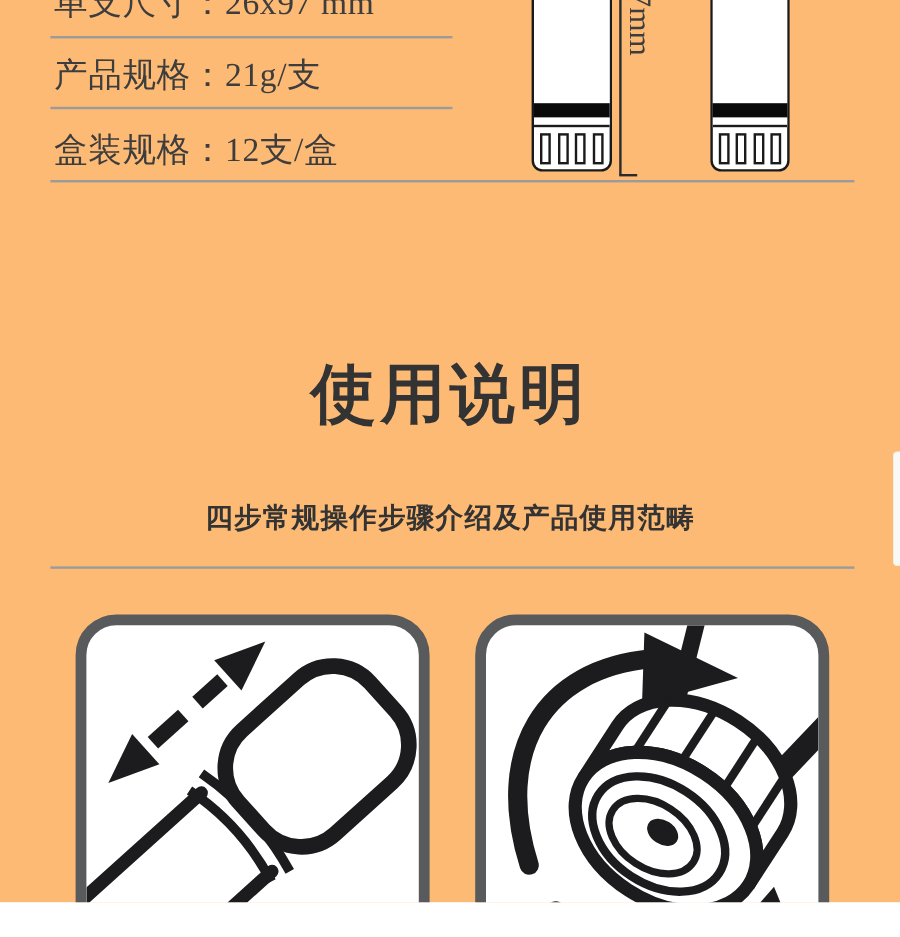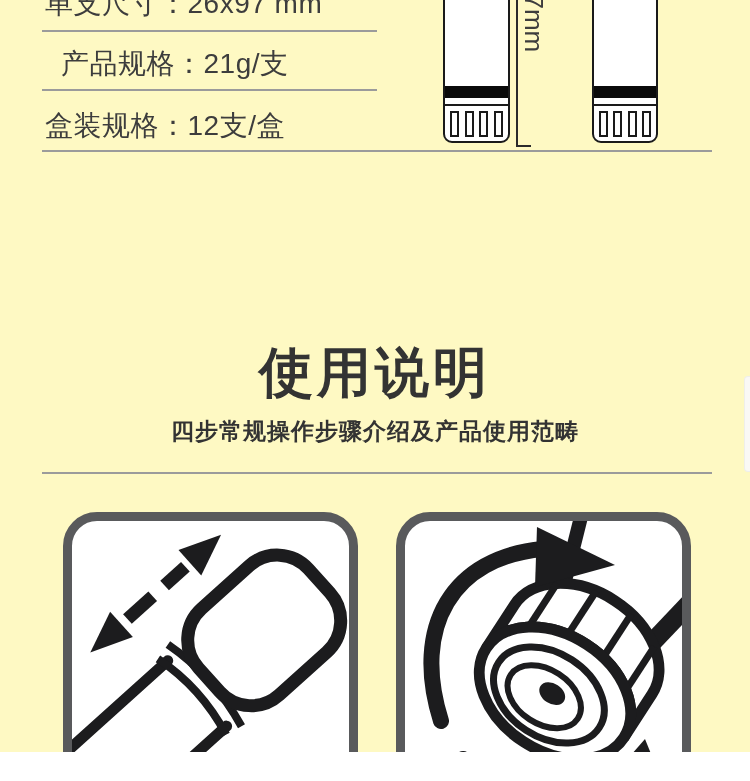--- a/index.html
+++ b/index.html
@@ -1,18 +1,18 @@
 <!DOCTYPE html>
 <html><head>
 <meta charset="utf-8">
 <style>
   html,body { margin:0; padding:0; background:#fff; }
   .page {
     position:relative; width:750px; height:752px; overflow:hidden;
-    background:#fef9c3; font-family:Liberation Sans, sans-serif;
+    background:#fdba74; font-family:Liberation Serif, serif;
   }
   
   .spec-row {
     position:absolute; left:45px; white-space:nowrap;
     font-size:28px; font-weight:500; color:#3d3d3d; letter-spacing:0.5px;
     line-height:30px;
   }
   .divider { position:absolute; height:2px; background:#9b9b9b; }
   .divider.short { left:42px; width:335px; }
   .divider.long  { left:42px; width:670px; }
@@ -33,21 +33,21 @@
   .dim-foot { position:absolute; left:516px; top:145px; width:15px; height:2px; background:#2b2b2b; }
   .dim-label {
     position:absolute; left:518px; top:-20px; height:110px;
     font-size:26px; color:#3d3d3d;
     writing-mode:vertical-rl; text-orientation:sideways; white-space:nowrap;
   }
 
   
   .usage-title {
     position:absolute; top:293px; left:0; width:100%; text-align:center;
-    font-size:54px; font-weight:700; color:#333333; letter-spacing:4px;margin-top:44px;
+    font-size:54px; font-weight:700; color:#333333; letter-spacing:4px;
   }
   .usage-subtitle {
     position:absolute; top:382px; left:0; width:100%; text-align:center;
     font-size:23px; font-weight:700; color:#333333; letter-spacing:1px;margin-top:34px;
   }
 
   
   .step-panel {
     position:absolute; top:512px; width:295px; height:400px; box-sizing:border-box;
     border:9px solid #595a5c; border-radius:34px; background:#fff; overflow:hidden;
@@ -64,21 +64,21 @@
   }
 </style>
 </head>
 <body>
 
 <div class="page">
 
   <div class="spec-row" style="top:-11px;">单支尺寸：26x97 mm</div>
   <div class="divider short" style="top:30px;"></div>
 
-  <div class="spec-row" style="top:49px;margin-left:16px;">产品规格：21g/支</div>
+  <div class="spec-row" style="top:49px;">产品规格：21g/支</div>
   <div class="divider short" style="top:89px;"></div>
 
   <div class="spec-row" style="top:111px;">盒装规格：12支/盒</div>
   <div class="divider long" style="top:150px;"></div>
 
   <div class="stick" style="left:443px; width:67px;">
     <div class="stick-body"></div>
     <div class="stick-band"></div>
     <div class="stick-gap"></div>
     <div class="stick-cap">

